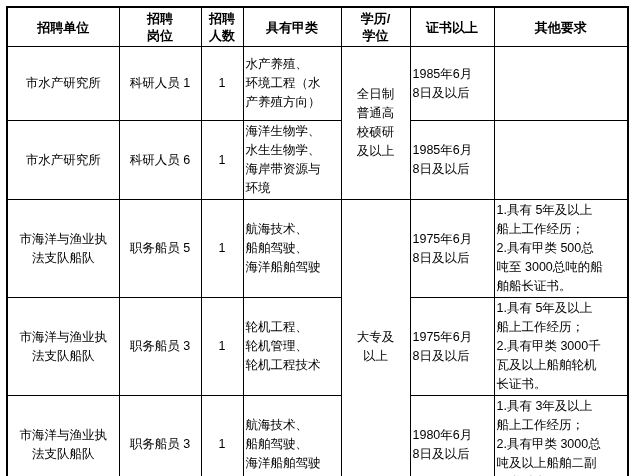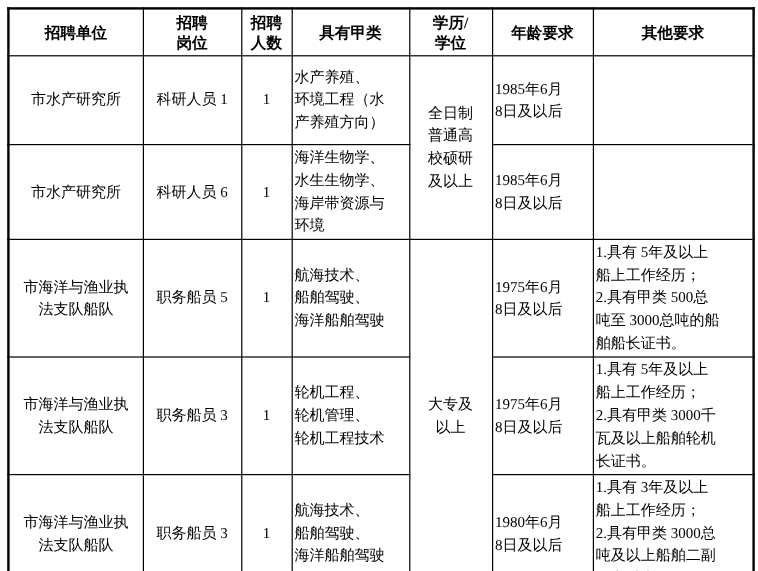--- a/index.html
+++ b/index.html
@@ -5,21 +5,21 @@
   html, body {
     margin: 0;
     padding: 0;
     background: #ffffff;
   }
   .page {
     position: relative;
     width: 632px;
     height: 476px;
     background: #ffffff;
-    font-family: Liberation Serif, serif;
+    font-family: Liberation Sans, sans-serif;
     color: #000000;
   }
   table.recruit {
     position: absolute;
     left: 6px;
     top: 6px;
     width: 621px;
     border-collapse: collapse;
     table-layout: fixed;
     border: 2px solid #000000;
@@ -63,21 +63,21 @@
     <thead>
       <tr style="height:37px">
         <th>招聘单位</th>
         <th>招聘
 岗位</th>
         <th>招聘
 人数</th>
         <th>具有甲类</th>
         <th>学历/
 学位</th>
-        <th>年龄要求</th>
+        <th>证书以上</th>
         <th>其他要求</th>
       </tr>
     </thead>
     <tbody>
       <tr style="height:74px">
         <td class="c-center">市水产研究所</td>
         <td class="c-center">科研人员 1</td>
         <td class="c-center">1</td>
         <td class="c-left">水产养殖、
 环境工程（水

